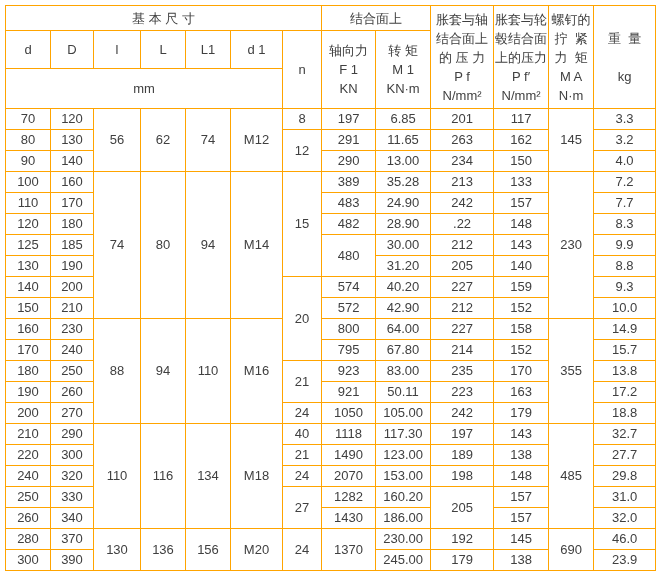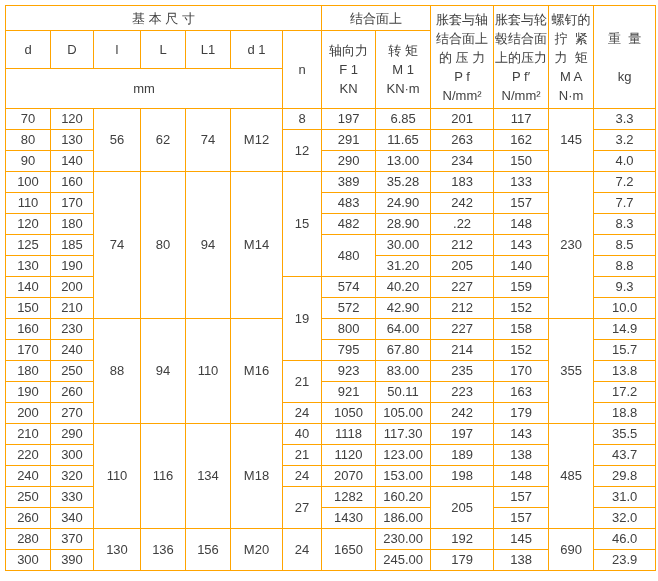--- a/index.html
+++ b/index.html
@@ -124,21 +124,21 @@
     <tr>
       <td>100</td>
       <td>160</td>
       <td rowspan="7">74</td>
       <td rowspan="7">80</td>
       <td rowspan="7">94</td>
       <td rowspan="7">M14</td>
       <td rowspan="5">15</td>
       <td>389</td>
       <td>35.28</td>
-      <td>183</td>
+      <td>213</td>
       <td>133</td>
       <td rowspan="7">230</td>
       <td>7.2</td>
     </tr>
     <tr>
       <td>110</td>
       <td>170</td>
       <td>483</td>
       <td>24.90</td>
       <td>242</td>
@@ -154,34 +154,34 @@
       <td>148</td>
       <td>8.3</td>
     </tr>
     <tr>
       <td>125</td>
       <td>185</td>
       <td rowspan="2">480</td>
       <td>30.00</td>
       <td>212</td>
       <td>143</td>
-      <td>8.5</td>
+      <td>9.9</td>
     </tr>
     <tr>
       <td>130</td>
       <td>190</td>
       <td>31.20</td>
       <td>205</td>
       <td>140</td>
       <td>8.8</td>
     </tr>
     <tr>
       <td>140</td>
       <td>200</td>
-      <td rowspan="4">19</td>
+      <td rowspan="4">20</td>
       <td>574</td>
       <td>40.20</td>
       <td>227</td>
       <td>159</td>
       <td>9.3</td>
     </tr>
     <tr>
       <td>150</td>
       <td>210</td>
       <td>572</td>
@@ -248,31 +248,31 @@
       <td rowspan="5">110</td>
       <td rowspan="5">116</td>
       <td rowspan="5">134</td>
       <td rowspan="5">M18</td>
       <td>40</td>
       <td>1118</td>
       <td>117.30</td>
       <td>197</td>
       <td>143</td>
       <td rowspan="5">485</td>
-      <td>35.5</td>
+      <td>32.7</td>
     </tr>
     <tr>
       <td>220</td>
       <td>300</td>
       <td>21</td>
-      <td>1120</td>
+      <td>1490</td>
       <td>123.00</td>
       <td>189</td>
       <td>138</td>
-      <td>43.7</td>
+      <td>27.7</td>
     </tr>
     <tr>
       <td>240</td>
       <td>320</td>
       <td>24</td>
       <td>2070</td>
       <td>153.00</td>
       <td>198</td>
       <td>148</td>
       <td>29.8</td>
@@ -296,21 +296,21 @@
       <td>32.0</td>
     </tr>
     <tr>
       <td>280</td>
       <td>370</td>
       <td rowspan="2">130</td>
       <td rowspan="2">136</td>
       <td rowspan="2">156</td>
       <td rowspan="2">M20</td>
       <td rowspan="2">24</td>
-      <td rowspan="2">1650</td>
+      <td rowspan="2">1370</td>
       <td>230.00</td>
       <td>192</td>
       <td>145</td>
       <td rowspan="2">690</td>
       <td>46.0</td>
     </tr>
     <tr>
       <td>300</td>
       <td>390</td>
       <td>245.00</td>

